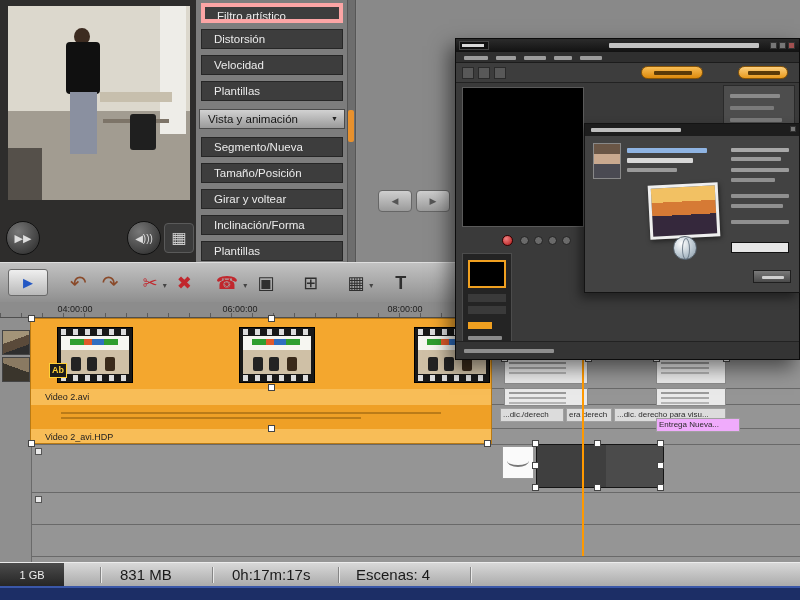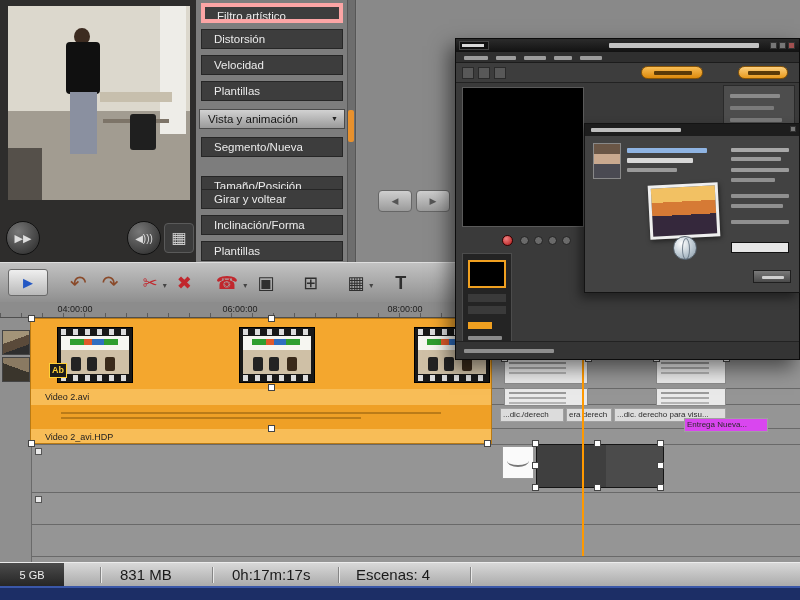--- a/index.html
+++ b/index.html
@@ -136,21 +136,21 @@
 <div id="effects-panel" class="abs">
   <div class="menu-item focused" style="top:3px">Filtro artístico</div>
   <div class="menu-item" style="top:29px">Distorsión</div>
   <div class="menu-item" style="top:55px">Velocidad</div>
   <div class="menu-item" style="top:81px">Plantillas</div>
   <div id="effects-dropdown">
     <span>Vista y animación</span>
     <span style="font-size:7px;color:#222">▼</span>
   </div>
   <div class="menu-item" style="top:137px">Segmento/Nueva</div>
-  <div class="menu-item" style="top:176px">Tamaño/Posición</div>
+  <div class="menu-item" style="top:163px">Tamaño/Posición</div>
   <div class="menu-item" style="top:215px">Inclinación/Forma</div>
   <div class="menu-item" style="top:189px">Girar y voltear</div>
   <div class="menu-item" style="top:241px">Plantillas</div>
   <div id="fx-scrollbar">
     <div id="fx-thumb"></div>
   </div>
 </div>
 
 <div class="abs" style="left:357px;top:0;width:443px;height:262px;background:#898989"></div>
 <div class="abs" style="left:378px;top:190px;width:34px;height:22px;border-radius:4px;background:linear-gradient(#cfcfcf,#9a9a9a);border:1px solid #666;text-align:center;line-height:20px;font-size:9px;color:#555;cursor:pointer">
@@ -265,40 +265,40 @@
       <div class="clip-lines"></div>
     </div>
   <div class="handle" style="left:501px;top:37px"></div>
   <div class="handle" style="left:585px;top:37px"></div>
   <div class="handle" style="left:653px;top:37px"></div>
   <div class="handle" style="left:723px;top:37px"></div>
 
   <div class="clip-text" style="left:500px;top:90px;width:64px">...dic./derech</div>
   <div class="clip-text" style="left:566px;top:90px;width:46px">era derech</div>
   <div class="clip-text" style="left:614px;top:90px;width:112px">...dic. derecho para visu...</div>
-  <div class="clip-text" style="left:684px;top:100px;width:84px;background:#d946ef">Entrega Nueva...</div>
+  <div class="clip-text" style="left:656px;top:100px;width:84px;background:#f0abfc">Entrega Nueva...</div>
 
   <div id="blob-clip">
       <div id="blob-squiggle"></div>
     </div>
   <div id="dark-clip"></div>
   <div class="handle" style="left:532px;top:122px"></div>
   <div class="handle" style="left:594px;top:122px"></div>
   <div class="handle" style="left:657px;top:122px"></div>
   <div class="handle" style="left:532px;top:144px"></div>
   <div class="handle" style="left:657px;top:144px"></div>
   <div class="handle" style="left:532px;top:166px"></div>
   <div class="handle" style="left:594px;top:166px"></div>
   <div class="handle" style="left:657px;top:166px"></div>
 
   <div id="playhead"></div>
 </div>
 
 <div id="status-bar" class="abs">
-  <div id="disk-box">5 GB</div>
+  <div id="disk-box">1 GB</div>
   <div class="groove" style="left:100px"></div>
   <div class="status-text" style="left:120px">831 MB</div>
   <div class="groove" style="left:212px"></div>
   <div class="status-text" style="left:232px">0h:17m:17s</div>
   <div class="groove" style="left:338px"></div>
   <div class="status-text" style="left:356px">Escenas: 4</div>
   <div class="groove" style="left:470px"></div>
 </div>
 
 <div id="taskbar" class="abs"></div>

